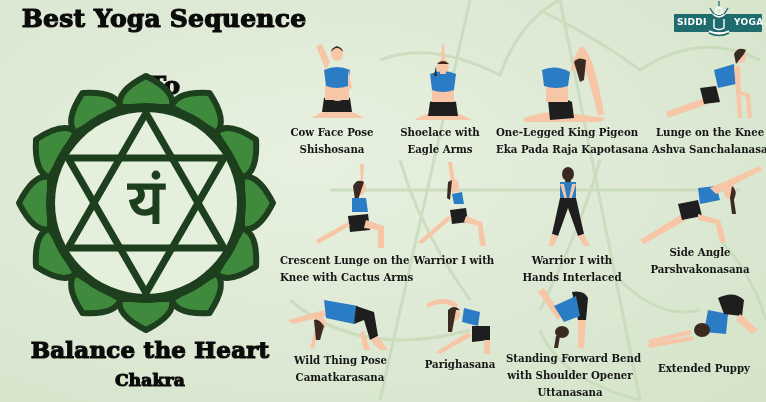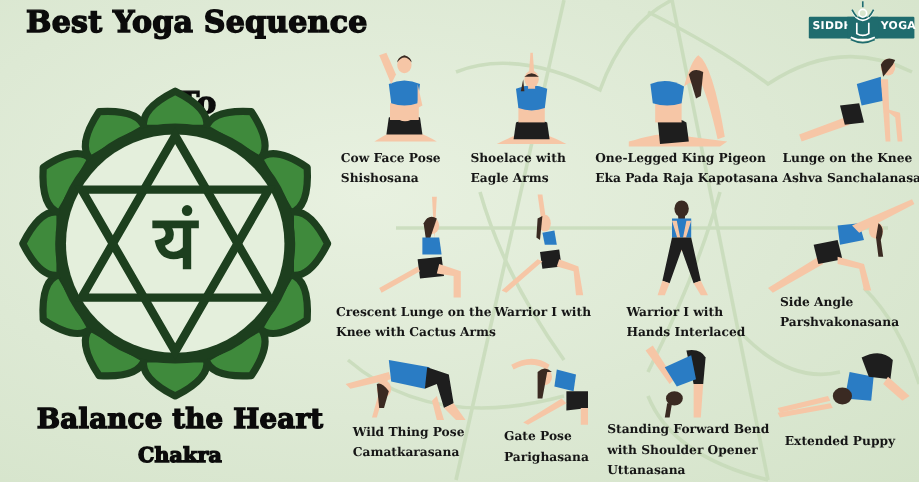--- a/index.html
+++ b/index.html
@@ -44,20 +44,21 @@
   .logo-figure { position: absolute; left: 32px; top: 0; width: 26px; height: 38px; }
 
   .pose { position: absolute; }
   .pose-fig { position: absolute; }
   .pose-label {
     position: absolute;
     font-family: "DejaVu Serif", serif;
     font-weight: bold;
     font-size: 10.2px;
     line-height: 17px;
+    text-align: center;
     color: #161616;
     white-space: nowrap;
   }
   .pose-label span { display: block; }
 </style>
 </head>
 <body>
 
 <svg class="bg-lines" width="766" height="402" viewBox="0 0 766 402">
   <g fill="none" stroke="#c4d9b6" stroke-width="3" opacity="0.75">
@@ -306,21 +307,20 @@
   <svg class="pose-fig" style="left:424px;top:290px" width="80" height="66" viewBox="0 0 80 66">
     <path d="M2 14 Q20 4 34 14 L32 18 Q18 10 4 18 Z" fill="#f6c6a6"></path>
     <ellipse cx="30" cy="24" rx="6" ry="7" fill="#f6c6a6"></ellipse>
     <path d="M24 20 Q30 14 36 20 L32 20 L28 42 L24 42 Z" fill="#3a2a22"></path>
     <path d="M40 18 L56 22 L54 36 L38 32 Z" fill="#2a7cc4"></path>
     <path d="M48 36 L66 36 L66 50 L48 52 Z" fill="#1e1e1e"></path>
     <path d="M48 46 L16 64 L12 62 L44 42 Z" fill="#f6c6a6"></path>
     <path d="M60 50 L66 50 L66 64 L60 64 Z" fill="#f6c6a6"></path>
   </svg>
   <div class="pose-label" style="left:420px;top:356px;width:80px">
-    <span>Gate Pose</span>
     <span>Parighasana</span>
   </div>
 </div>
 
 <div class="pose">
   <svg class="pose-fig" style="left:536px;top:286px" width="70" height="66" viewBox="0 0 70 66">
     <path d="M2 6 L8 2 L26 30 L22 34 Z" fill="#f6c6a6"></path>
     <path d="M36 6 Q48 4 52 12 L50 34 L42 34 Z" fill="#1e1e1e"></path>
     <path d="M18 20 L40 10 L44 30 L28 36 Z" fill="#2a7cc4"></path>
     <path d="M42 34 L50 34 L48 62 L42 62 Z" fill="#f6c6a6"></path>

